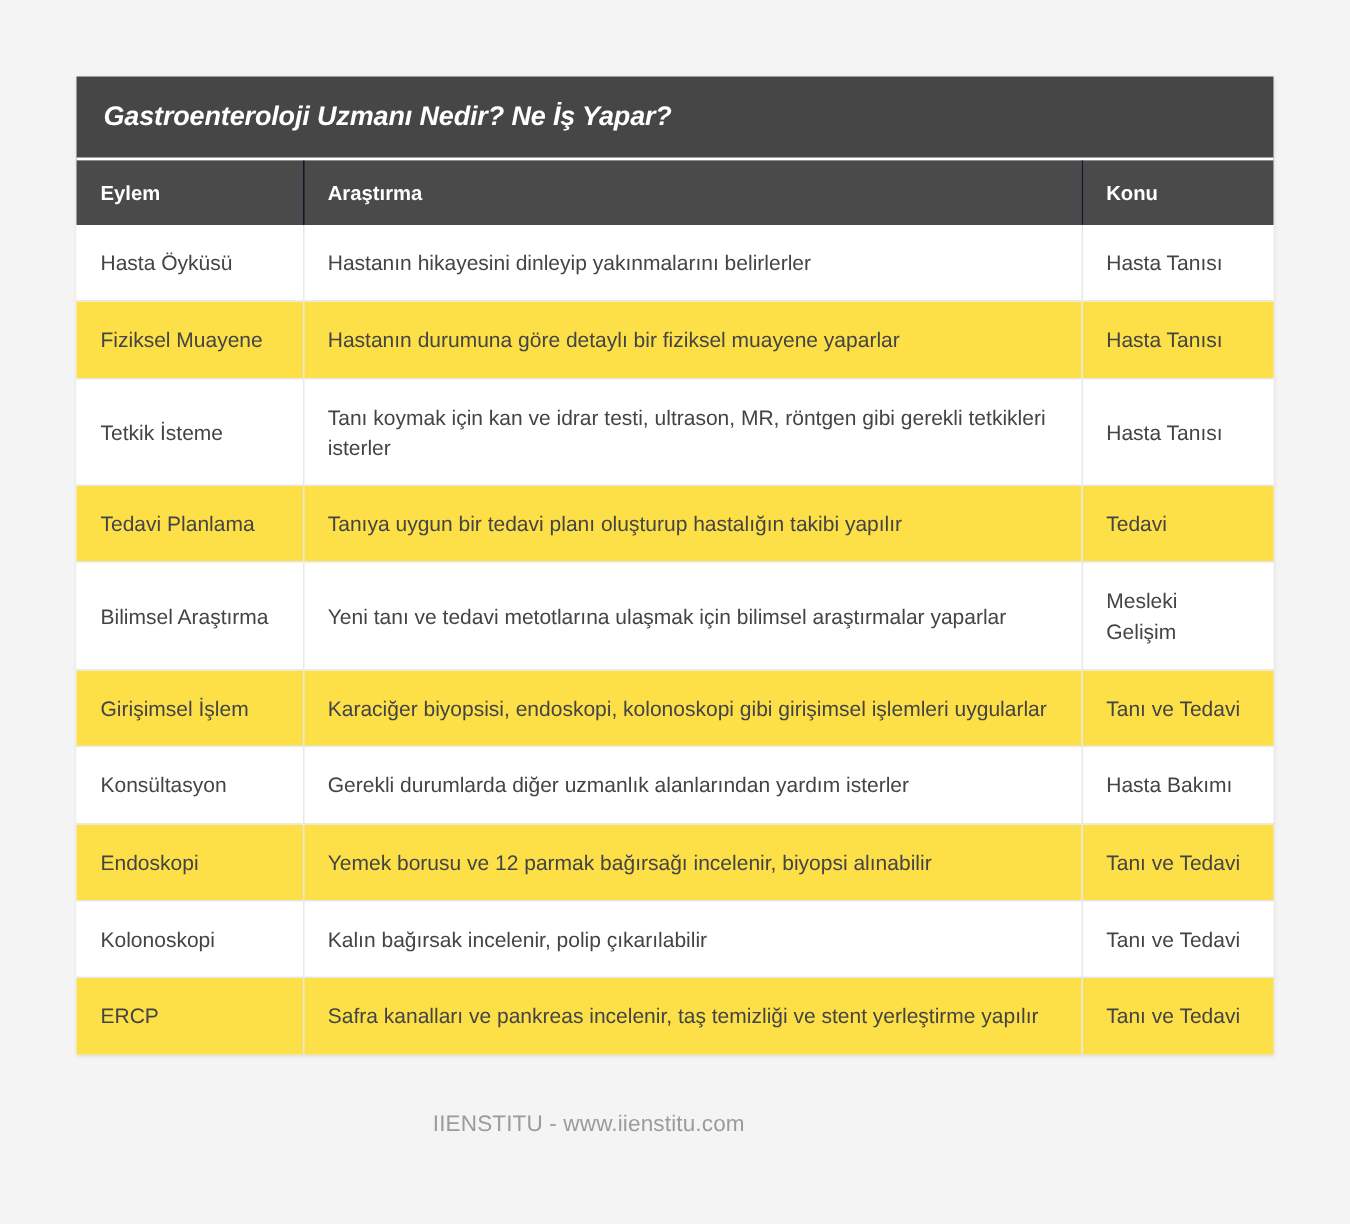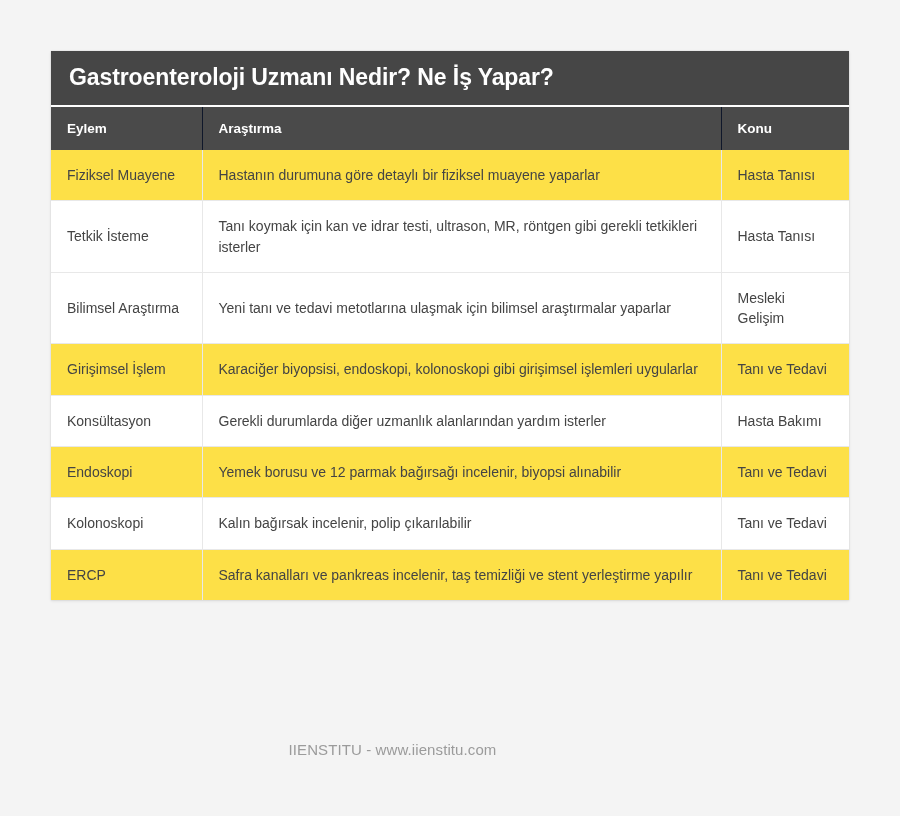--- a/index.html
+++ b/index.html
@@ -38,25 +38,26 @@
     color: #ffffff;
     height: 56px;
     display: flex;
     align-items: center;
     padding: 0 18px;
     box-sizing: border-box;
     border-bottom: 2px solid #ffffff;
   }
   .title-bar h1 {
     margin: 0;
-    font-size: 23px;
+    font-size: 18px;
     font-weight: bold;
     letter-spacing: -0.1px;
     line-height: 1.1;
     white-space: nowrap;
+    font-style: italic;
   }
 
   
   table.data {
     width: 100%;
     border-collapse: collapse;
     table-layout: fixed;
   }
 
   table.data thead th {
@@ -123,29 +124,39 @@
         <col class="c-konu">
       </colgroup>
       <thead>
         <tr>
           <th>Eylem</th>
           <th>Araştırma</th>
           <th>Konu</th>
         </tr>
       </thead>
       <tbody>
+        <tr class="odd">
+          <td>Hasta Öyküsü</td>
+          <td>Hastanın hikayesini dinleyip yakınmalarını belirlerler</td>
+          <td>Hasta Tanısı</td>
+        </tr>
         <tr class="even">
           <td>Fiziksel Muayene</td>
           <td>Hastanın durumuna göre detaylı bir fiziksel muayene yaparlar</td>
           <td>Hasta Tanısı</td>
         </tr>
         <tr class="odd">
           <td>Tetkik İsteme</td>
           <td>Tanı koymak için kan ve idrar testi, ultrason, MR, röntgen gibi gerekli tetkikleri isterler</td>
           <td>Hasta Tanısı</td>
+        </tr>
+        <tr class="even">
+          <td>Tedavi Planlama</td>
+          <td>Tanıya uygun bir tedavi planı oluşturup hastalığın takibi yapılır</td>
+          <td>Tedavi</td>
         </tr>
         <tr class="odd">
           <td>Bilimsel Araştırma</td>
           <td>Yeni tanı ve tedavi metotlarına ulaşmak için bilimsel araştırmalar yaparlar</td>
           <td>Mesleki Gelişim</td>
         </tr>
         <tr class="even">
           <td>Girişimsel İşlem</td>
           <td>Karaciğer biyopsisi, endoskopi, kolonoskopi gibi girişimsel işlemleri uygularlar</td>
           <td>Tanı ve Tedavi</td>

